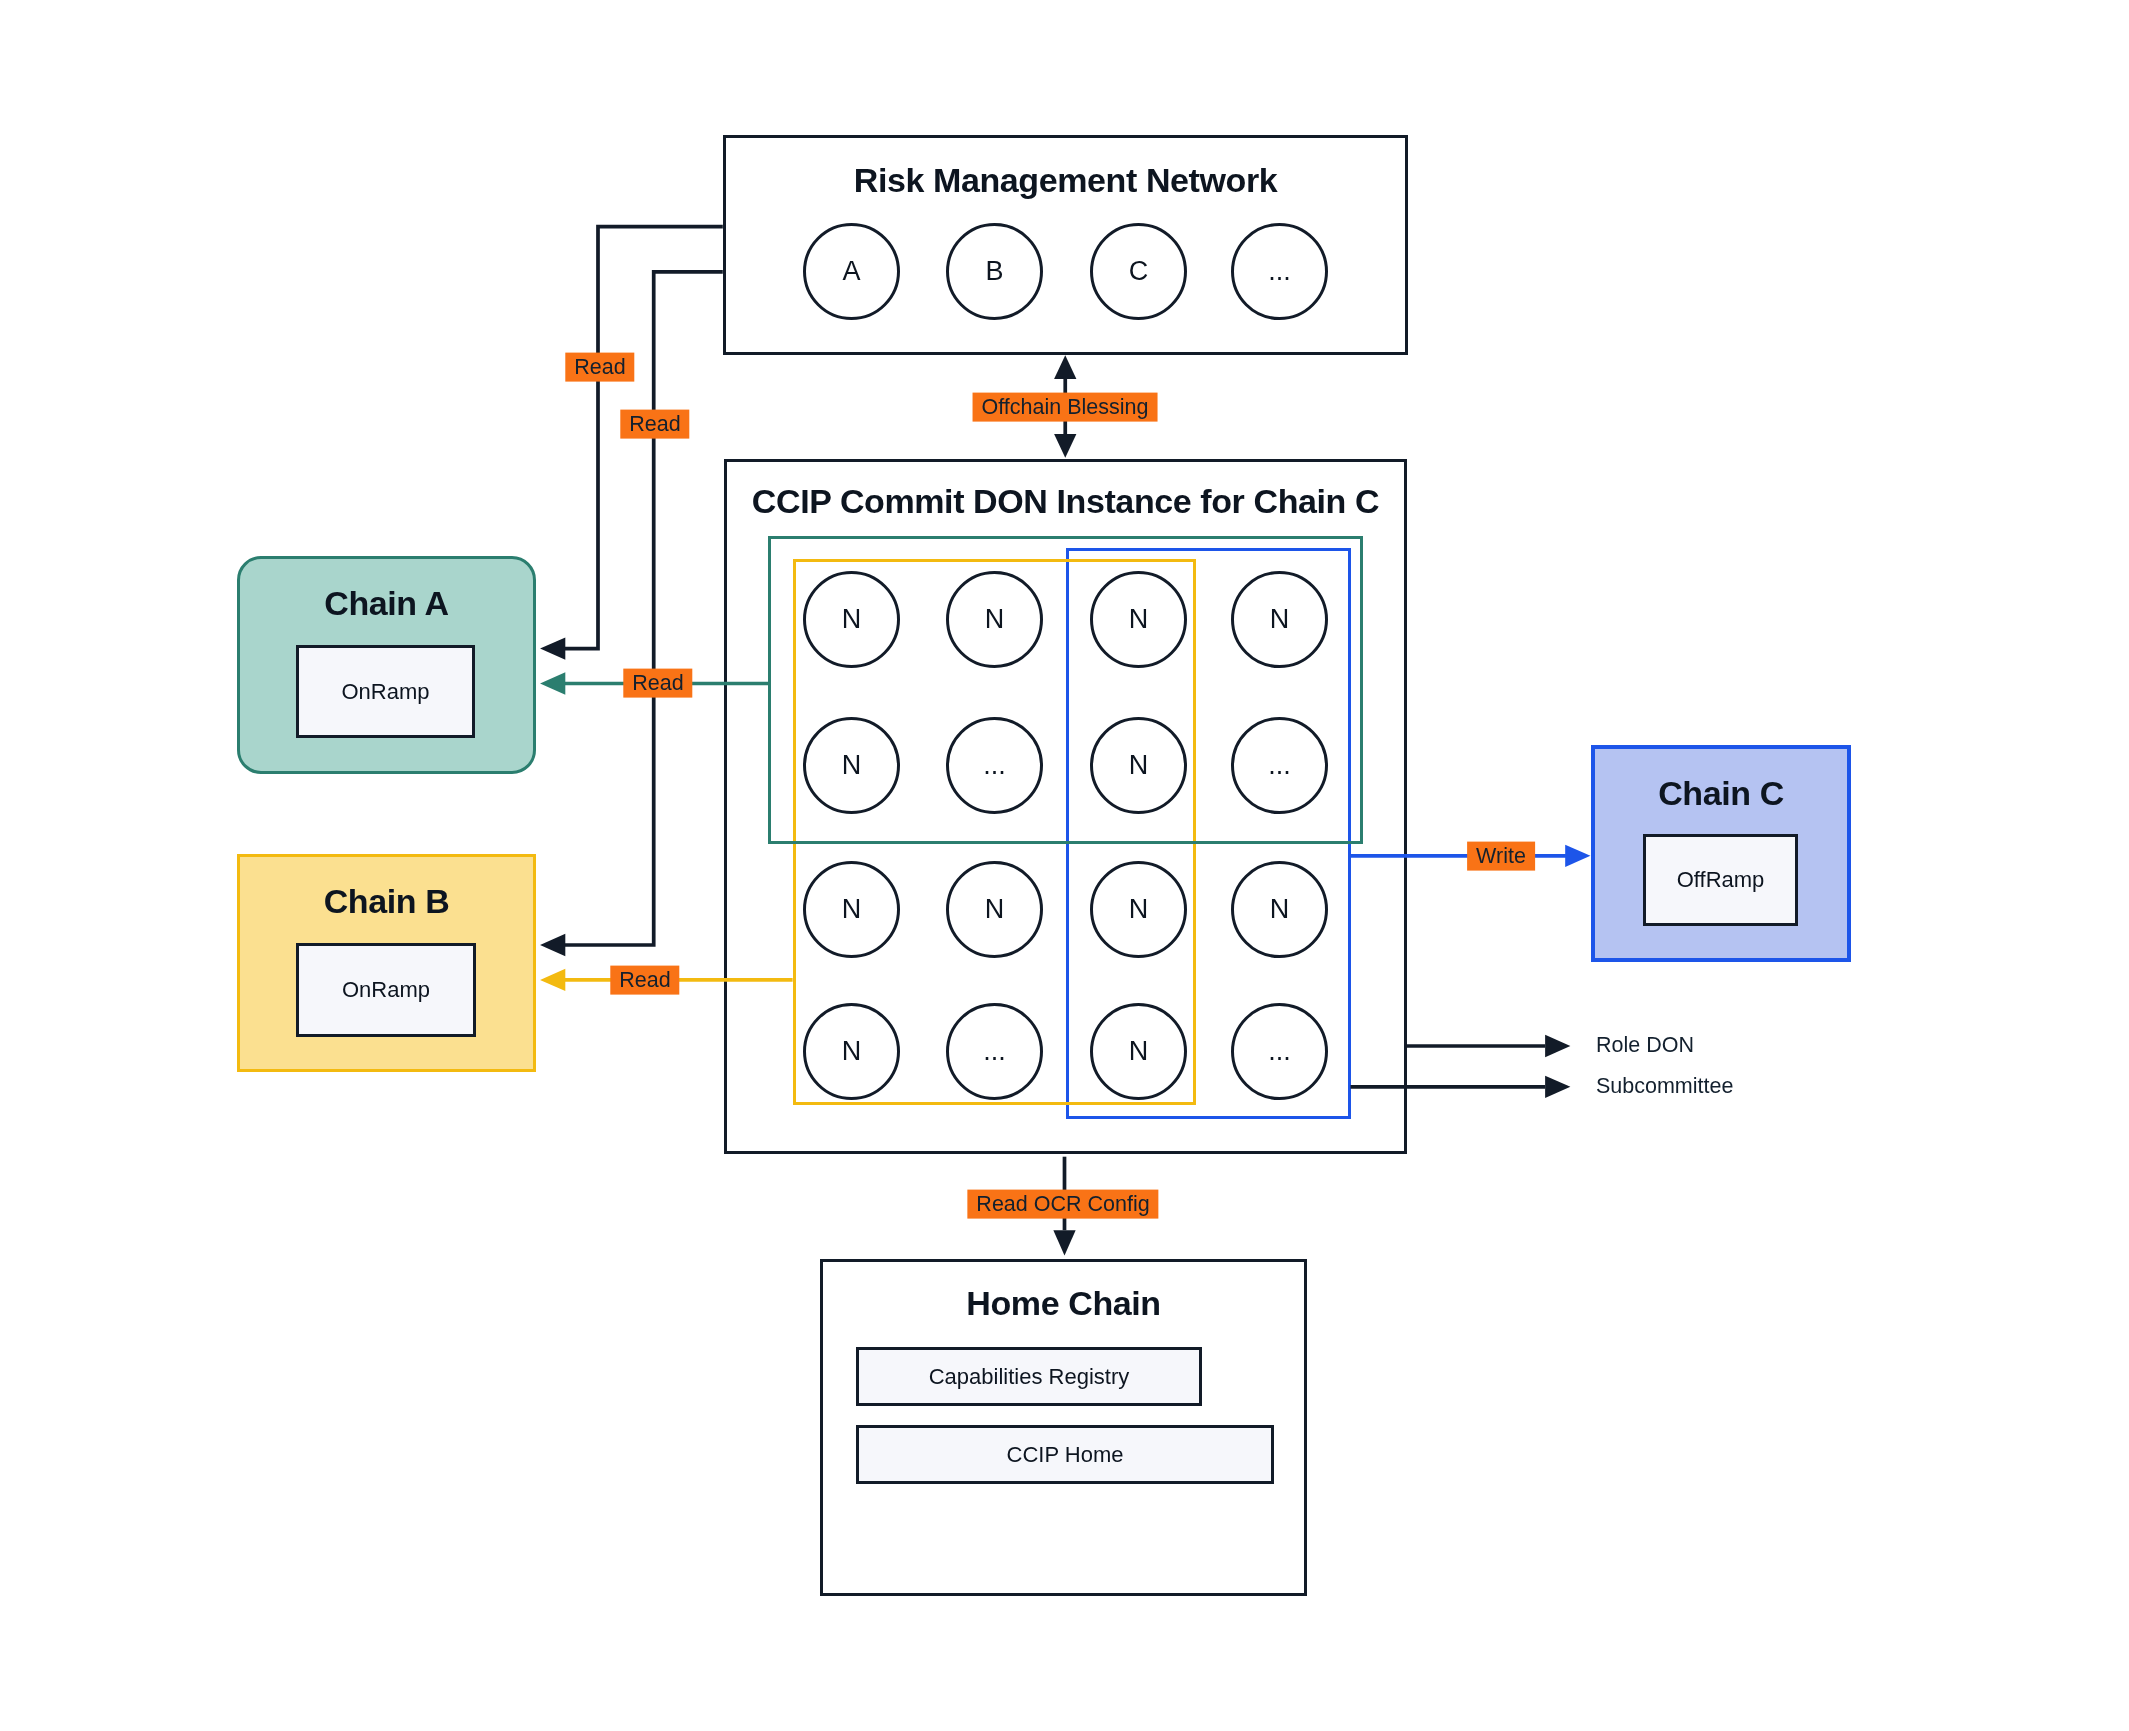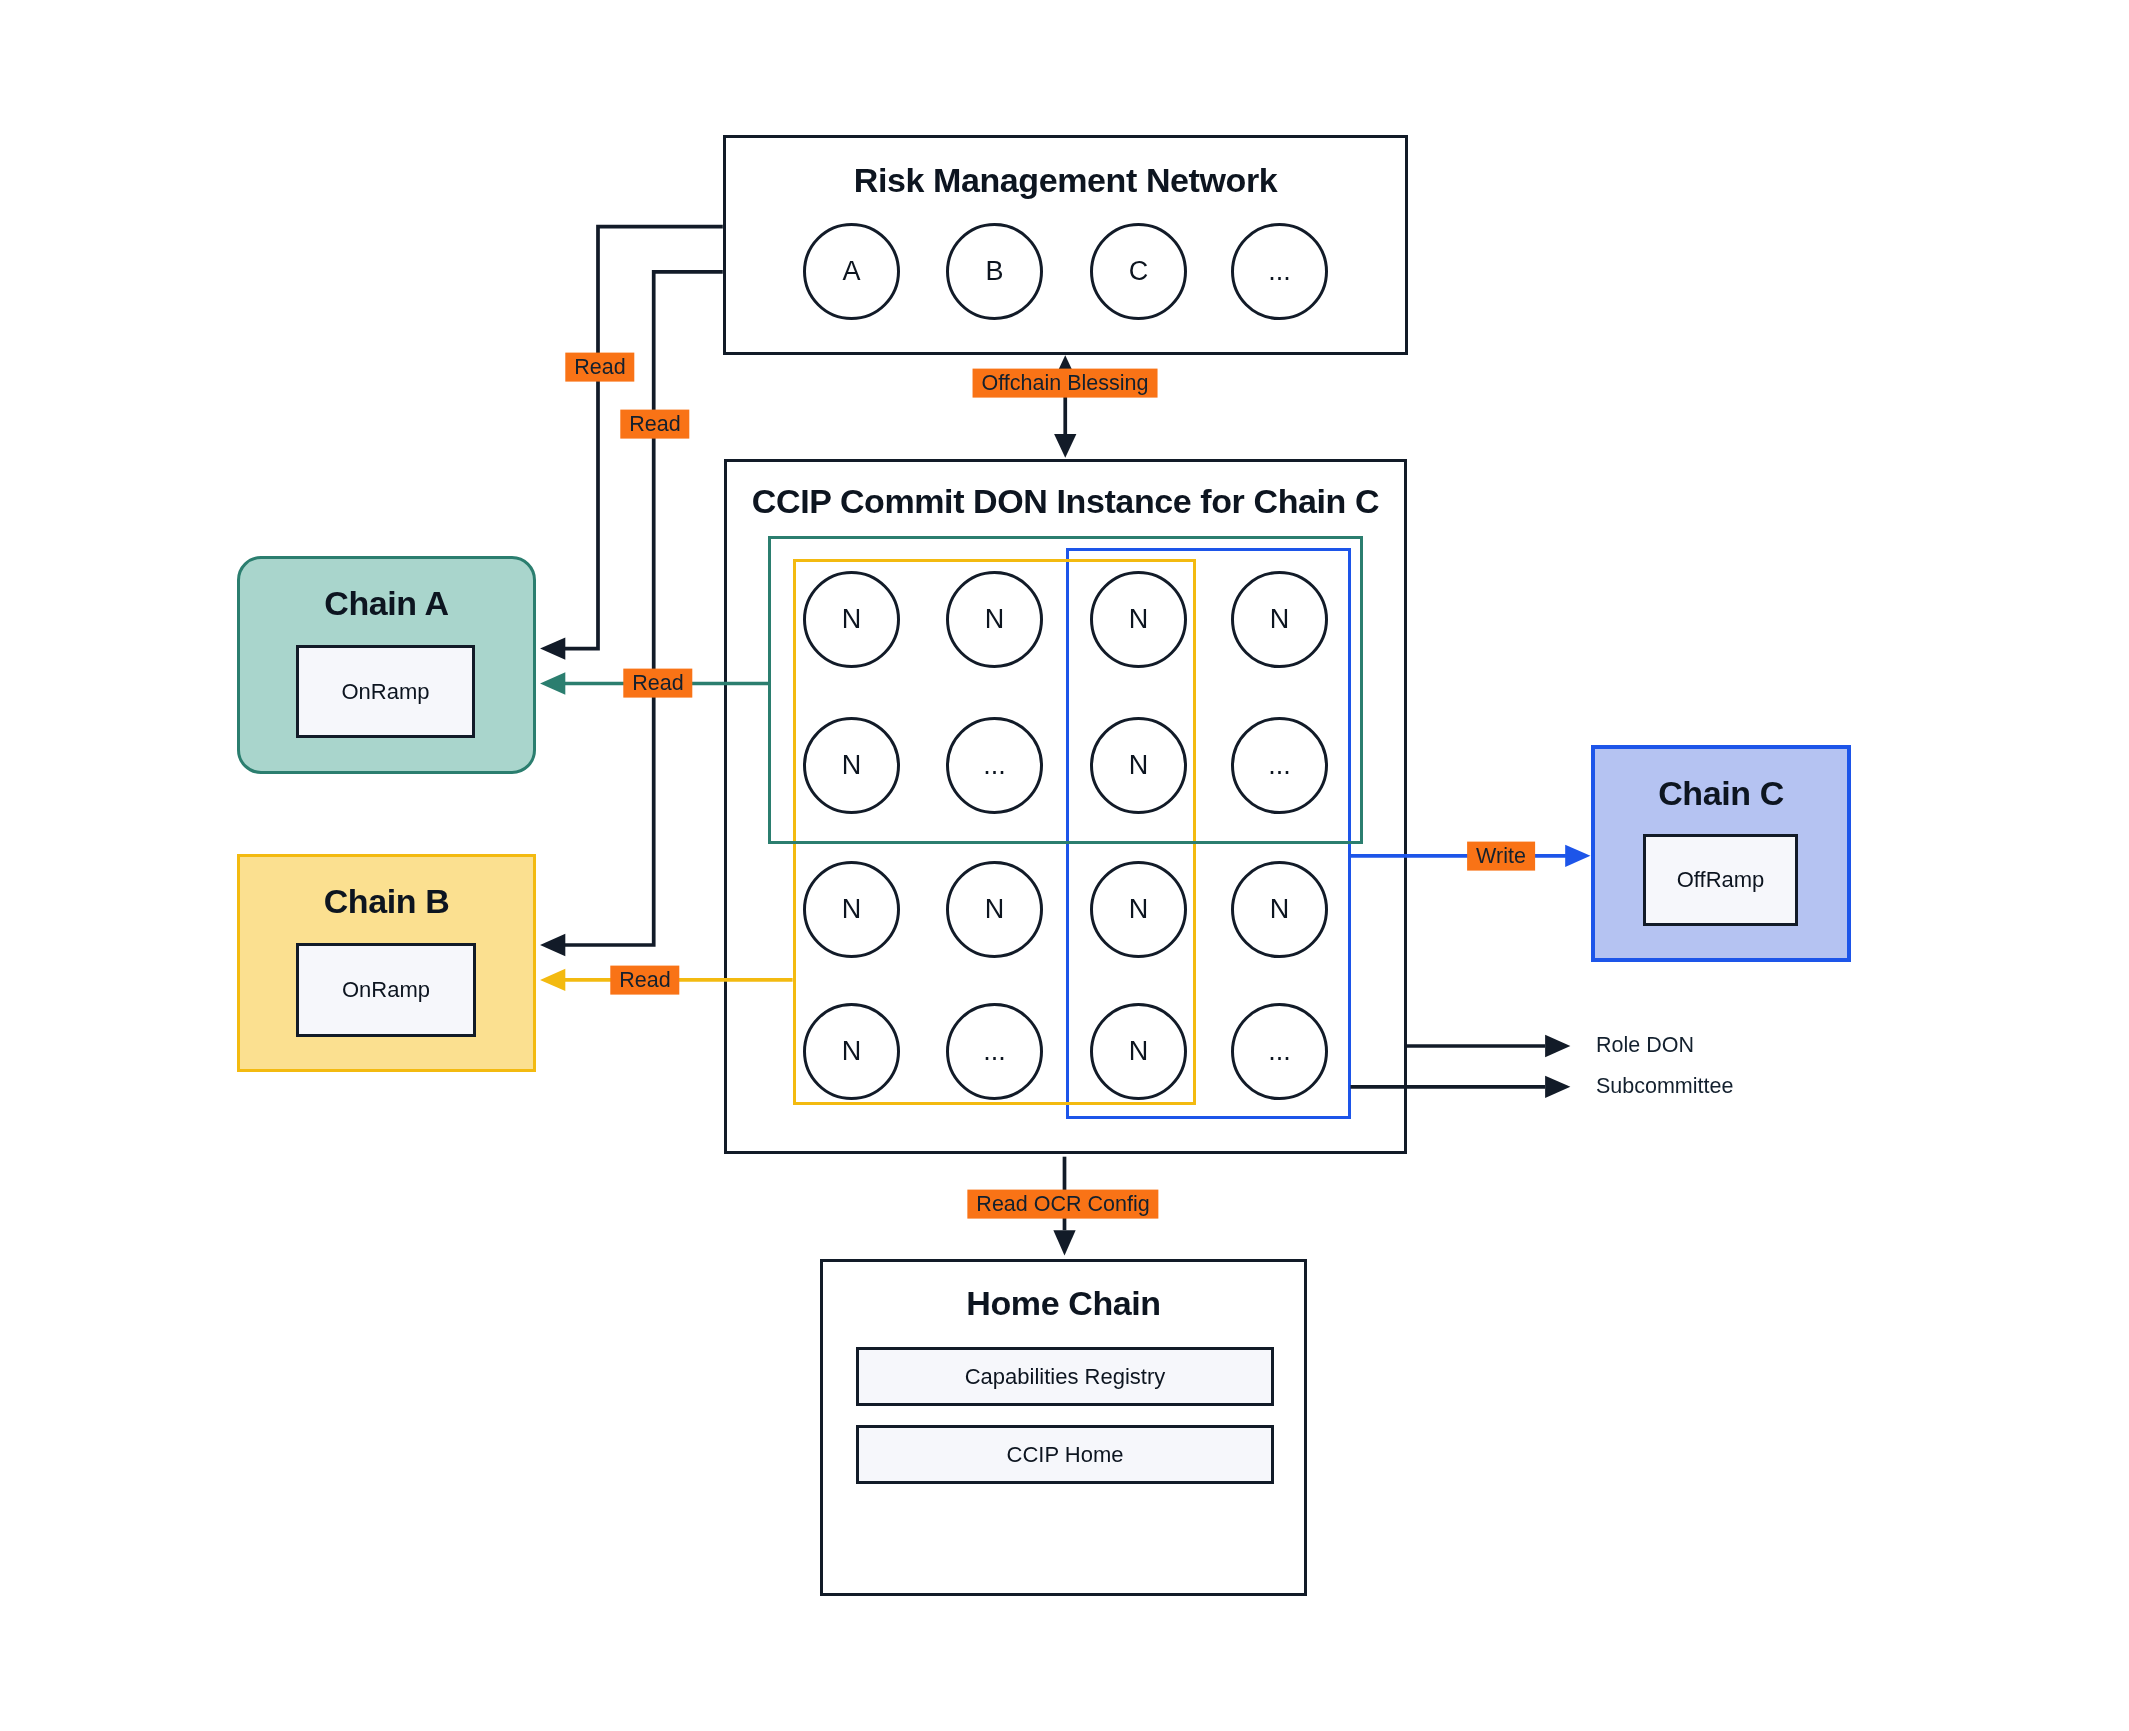--- a/index.html
+++ b/index.html
@@ -76,21 +76,21 @@
   <div class="box" style="left:1591px;top:745px;width:260px;height:217px;background:#b5c3f2;border-color:#1d55e9;border-width:4.5px;">
     <div class="box-title" style="top:24.5px;">Chain C</div>
   </div>
   <div class="panel" style="left:1643px;top:834px;width:155px;height:92px;">
     <span>OffRamp</span>
   </div>
 
   <div class="box" style="left:820px;top:1259px;width:487px;height:337px;">
     <div class="box-title" style="top:22px;">Home Chain</div>
   </div>
-  <div class="panel" style="left:856px;top:1347px;width:418px;height:59px;">
+  <div class="panel" style="left:856px;top:1347px;width:346px;height:59px;">
     <span>Capabilities Registry</span>
   </div>
   <div class="panel" style="left:856px;top:1425px;width:418px;height:59px;">
     <span>CCIP Home</span>
   </div>
 
   <svg class="wires" width="2129" height="1731" viewBox="0 0 2866 2330">
 
     <g>
       <path d="M1434 500 V600" stroke="#121b28" stroke-width="5" fill="none"></path>
@@ -197,21 +197,21 @@
   <div class="node" style="left:946px;top:1003px;">
       <span>...</span>
     </div>
   <div class="node" style="left:1090px;top:1003px;">
       <span>N</span>
     </div>
   <div class="node" style="left:1231px;top:1003px;">
       <span>...</span>
     </div>
 
-  <div class="lbl" style="left:1065px;top:383px;">Offchain Blessing</div>
+  <div class="lbl" style="left:1065px;top:407px;">Offchain Blessing</div>
   <div class="lbl" style="left:600px;top:367px;">Read</div>
   <div class="lbl" style="left:655px;top:424px;">Read</div>
   <div class="lbl" style="left:658px;top:683px;">Read</div>
   <div class="lbl" style="left:645px;top:980px;">Read</div>
   <div class="lbl" style="left:1501px;top:856px;">Write</div>
   <div class="lbl plain" style="left:1596px;top:1046px;">Role DON</div>
   <div class="lbl plain" style="left:1596px;top:1087px;">Subcommittee</div>
   <div class="lbl" style="left:1063px;top:1204px;">Read OCR Config</div>
 
 </div>

